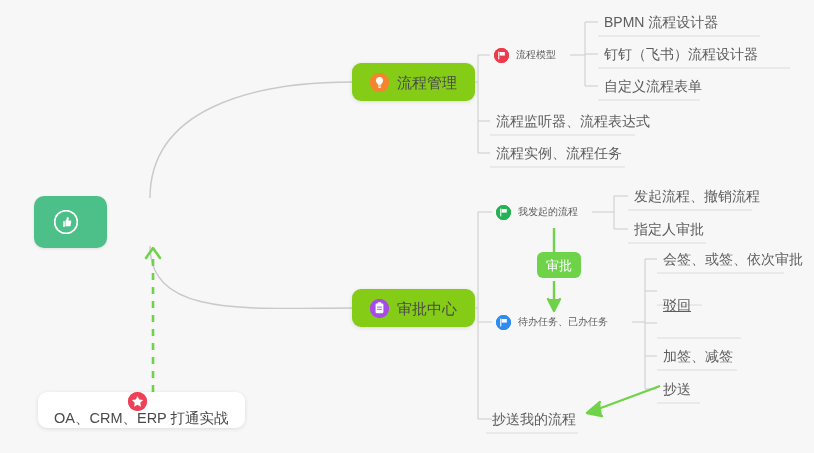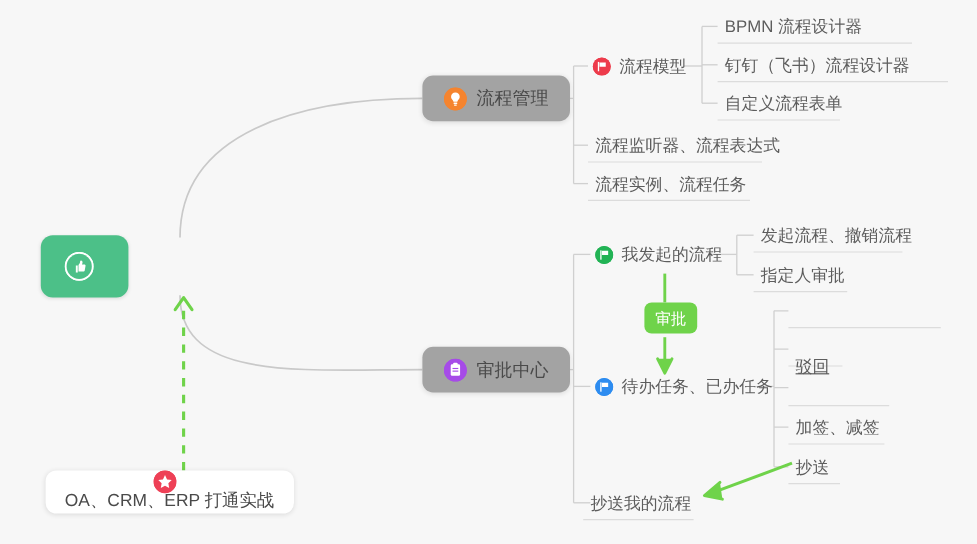--- a/index.html
+++ b/index.html
@@ -21,21 +21,21 @@
     border-radius:10px;
     color:#ffffff;
     font-size:23px;
     padding:0 20px;
     height:52px;
     box-shadow:0 1px 3px rgba(0,0,0,0.10);
   }
   .root .label{letter-spacing:1px;}
 
   .branch{
-    background:#a3a3a3;
+    background:#84cc16;
     border-radius:9px;
     height:38px;
     padding:0 18px;
     font-size:15px;
     color:#4a4a4a;
     box-shadow:0 1px 4px rgba(0,0,0,0.11);
   }
 
   .pill{
     background:#ffffff;
@@ -50,21 +50,21 @@
 
   .leaf{
     background:transparent;
     height:28px;
     font-size:14px;
     color:#5d5d5d;
     padding:0 6px;
     align-items:center;
   }
   .leaf-ic{
-    height:28px;font-size:14px;color:#5d5d5d;padding:0 4px;background:transparent;
+    height:28px;font-size:10px;color:#5d5d5d;padding:0 4px;background:transparent;
   }
 
   .tag{
     background:#6FD34A;
     border-radius:6px;
     color:#ffffff;
     font-size:13px;
     height:26px;
     padding:0 9px;
     justify-content:center;
@@ -266,20 +266,23 @@
     <span class="ic ic-sm ic-blue">
       <svg width="15" height="15" viewBox="0 0 15 15">
         <circle cx="7.5" cy="7.5" r="7.5" fill="#2D8CF0"></circle>
         <rect x="4.2" y="3.6" width="1.1" height="7.8" fill="#ffffff"></rect>
         <path d="M5.6 4.0 h5.2 v3.6 h-5.2z" fill="#ffffff"></path>
       </svg>
     </span>
     <span class="label">待办任务、已办任务</span>
   </div>
 
+  <div class="node leaf" style="left:657px;top:245px;">
+    <span class="label">会签、或签、依次审批</span>
+  </div>
   <div class="node leaf" style="left:657px;top:291px;text-decoration:underline;">
     <span class="label">驳回</span>
   </div>
   <div class="node leaf" style="left:657px;top:342px;">
     <span class="label">加签、减签</span>
   </div>
   <div class="node leaf" style="left:657px;top:375px;">
     <span class="label">抄送</span>
   </div>
 

